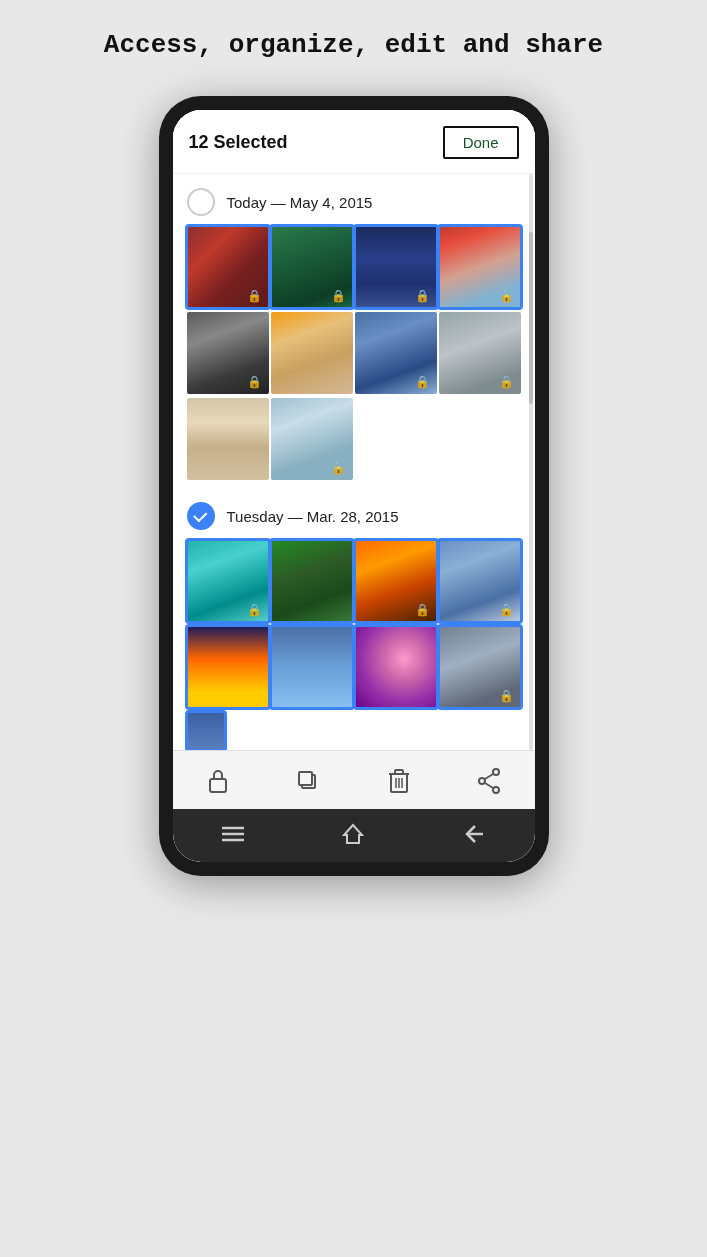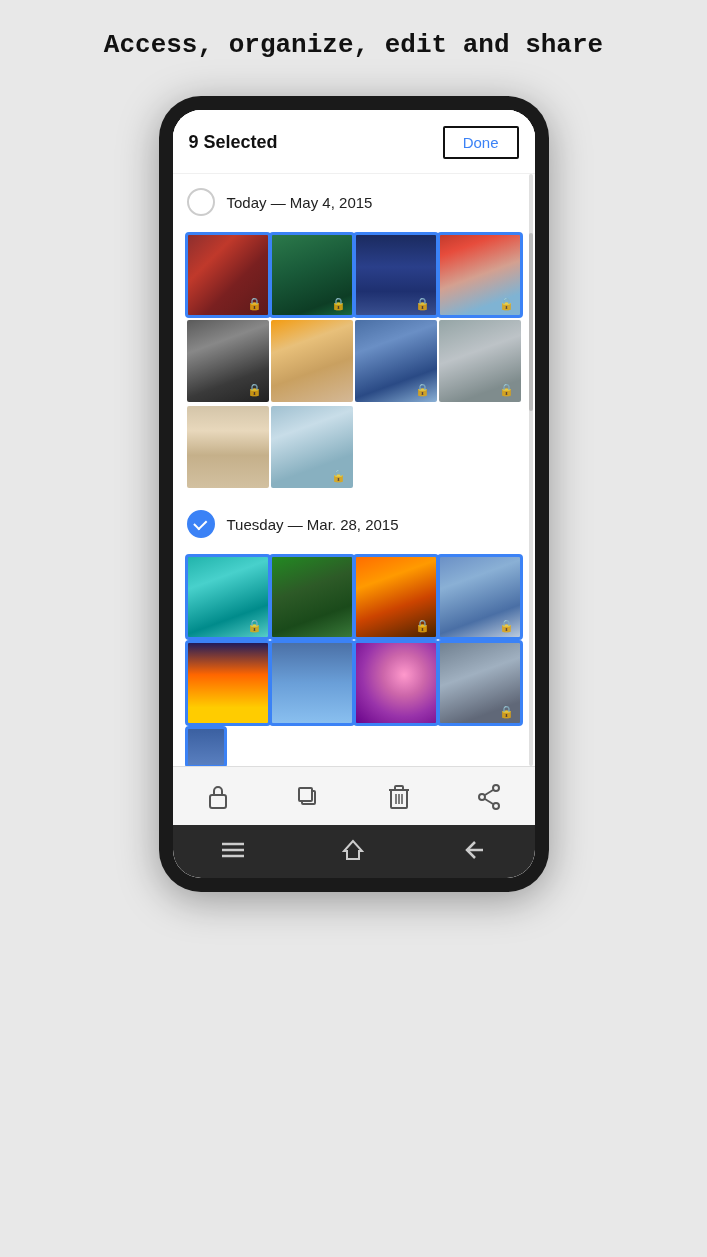--- a/index.html
+++ b/index.html
@@ -63,41 +63,41 @@
       font-weight: 600;
       color: #111;
     }
 
     .done-btn {
       border: 2px solid #111;
       background: transparent;
       padding: 6px 18px;
       font-size: 15px;
       font-weight: 500;
-      color: #3b82f6;
+      color: #14532d;
       cursor: pointer;
       border-radius: 2px;
     }
 
     
     .scroll-area {
       background: #fff;
       overflow: hidden;
       position: relative;
     }
 
     .date-section {
       padding: 0;
     }
 
     .date-header {
       display: flex;
       align-items: center;
       gap: 12px;
-      padding: 14px 14px 18px;
+      padding: 14px 14px 10px;
     }
 
     .circle-check {
       width: 28px;
       height: 28px;
       border-radius: 50%;
       border: 2px solid #ccc;
       background: transparent;
       flex-shrink: 0;
     }
@@ -241,21 +241,21 @@
 <body>
 
 <div class="page-title">Access, organize, edit and share</div>
 
 <div class="phone-outer">
   <div class="phone-inner">
 
     <div class="screen">
 
       <div class="selection-bar">
-        <span class="selected-count">9 Selected</span>
+        <span class="selected-count">12 Selected</span>
         <button class="done-btn">Done</button>
       </div>
 
       <div class="scroll-area" style="position:relative;">
 
         <div class="date-section">
           <div class="date-header">
             <div class="circle-check"></div>
             <span class="date-label">Today — May 4, 2015</span>
           </div>

